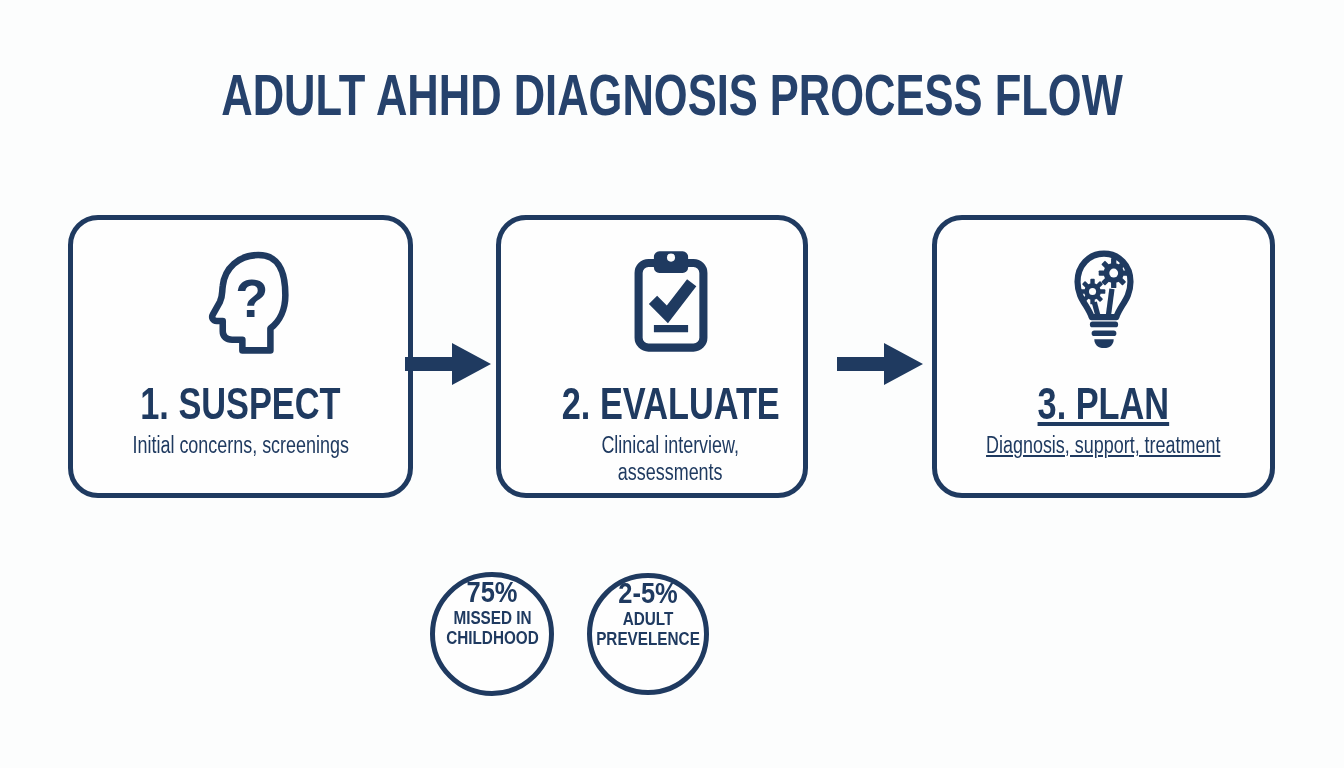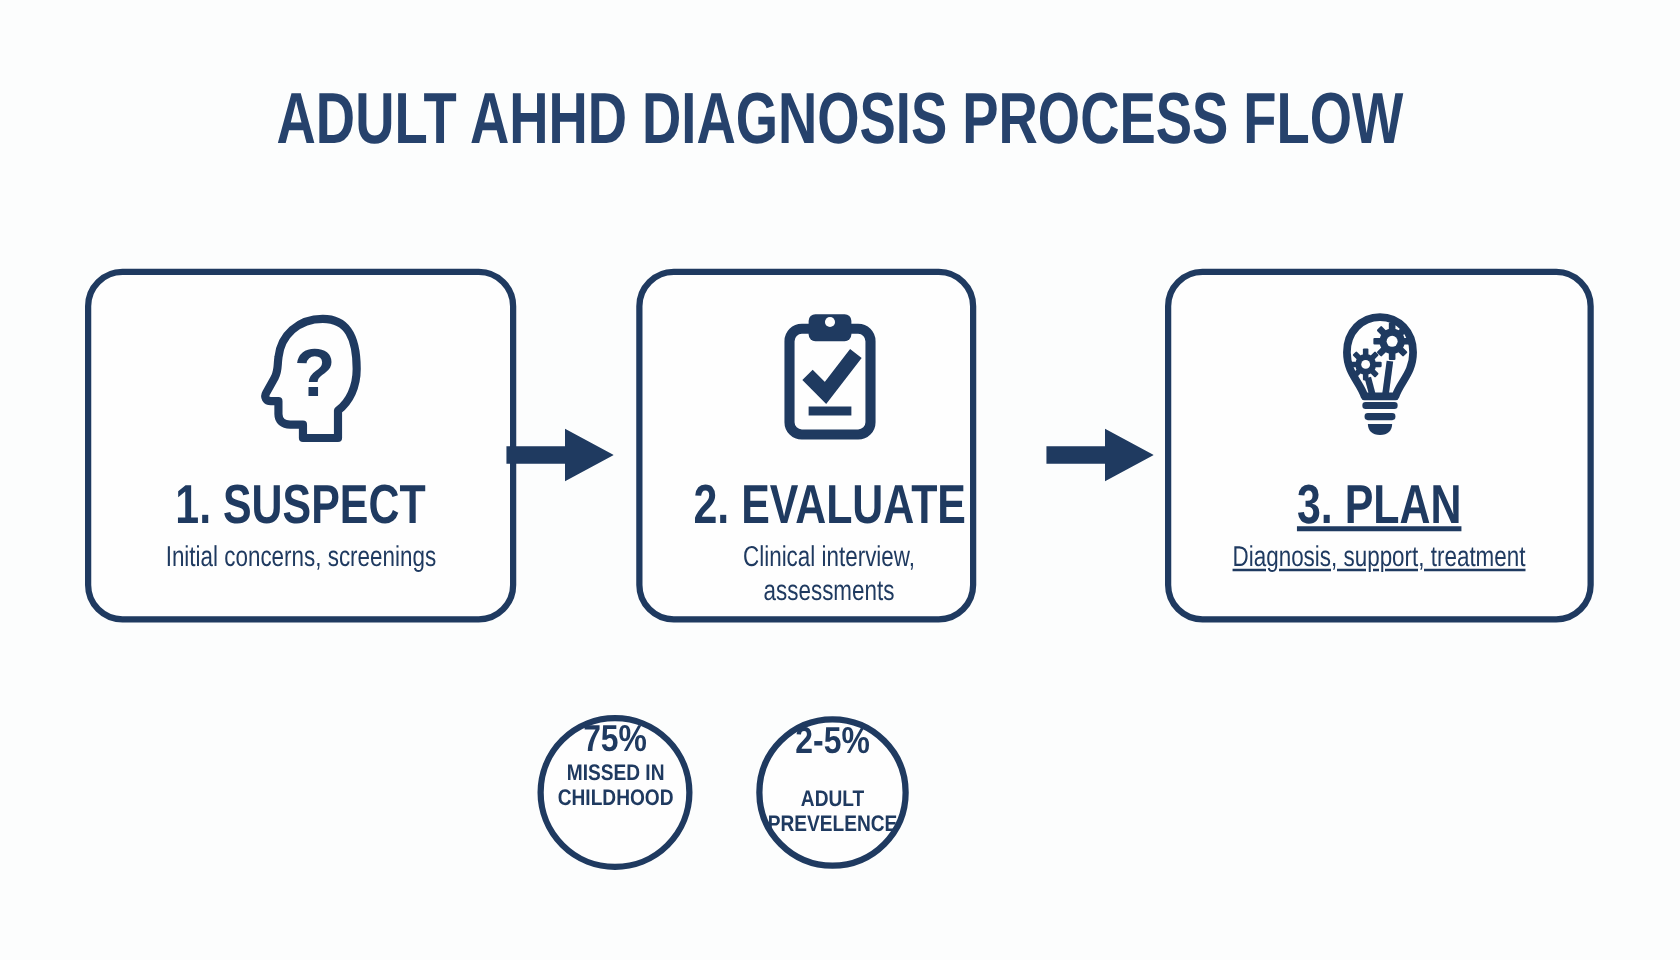--- a/index.html
+++ b/index.html
@@ -37,21 +37,21 @@
     top: 215px;
     height: 283px;
     background: var(--box-fill);
     border: 5px solid var(--ink);
     border-radius: 30px;
     display: flex;
     flex-direction: column;
     align-items: center;
   }
   .box1 { left: 68px;  width: 345px; }
-  .box2 { left: 509px; width: 272px; padding-left: 37px; }
+  .box2 { left: 496px; width: 312px; padding-left: 37px; }
   .box3 { left: 932px; width: 343px; text-decoration: underline; }
   .step-icon {
     margin-top: 20px;
     height: 118px;
     display: flex;
     align-items: center;
     justify-content: center;
   }
   .step-title {
     margin-top: 24px;
@@ -84,21 +84,21 @@
     border: 5px solid var(--ink);
     border-radius: 50%;
     background: var(--box-fill);
     display: flex;
     flex-direction: column;
     align-items: center;
     justify-content: flex-start;
     text-align: center;
   }
   .stat1 { left: 430px; top: 572px; width: 124px; height: 124px; }
-  .stat2 { left: 605px; top: 573px; width: 122px; height: 122px; gap: 20px; }
+  .stat2 { left: 587px; top: 573px; width: 122px; height: 122px; }
   .stat3 { left: 796px; top: 573px; width: 122px; height: 122px; }
   .stat-value {
     font-size: 30px;
     font-weight: bold;
     line-height: 1.02;
     transform: scaleX(0.85);
     white-space: nowrap;
   }
   .stat-label {
     font-size: 18px;

